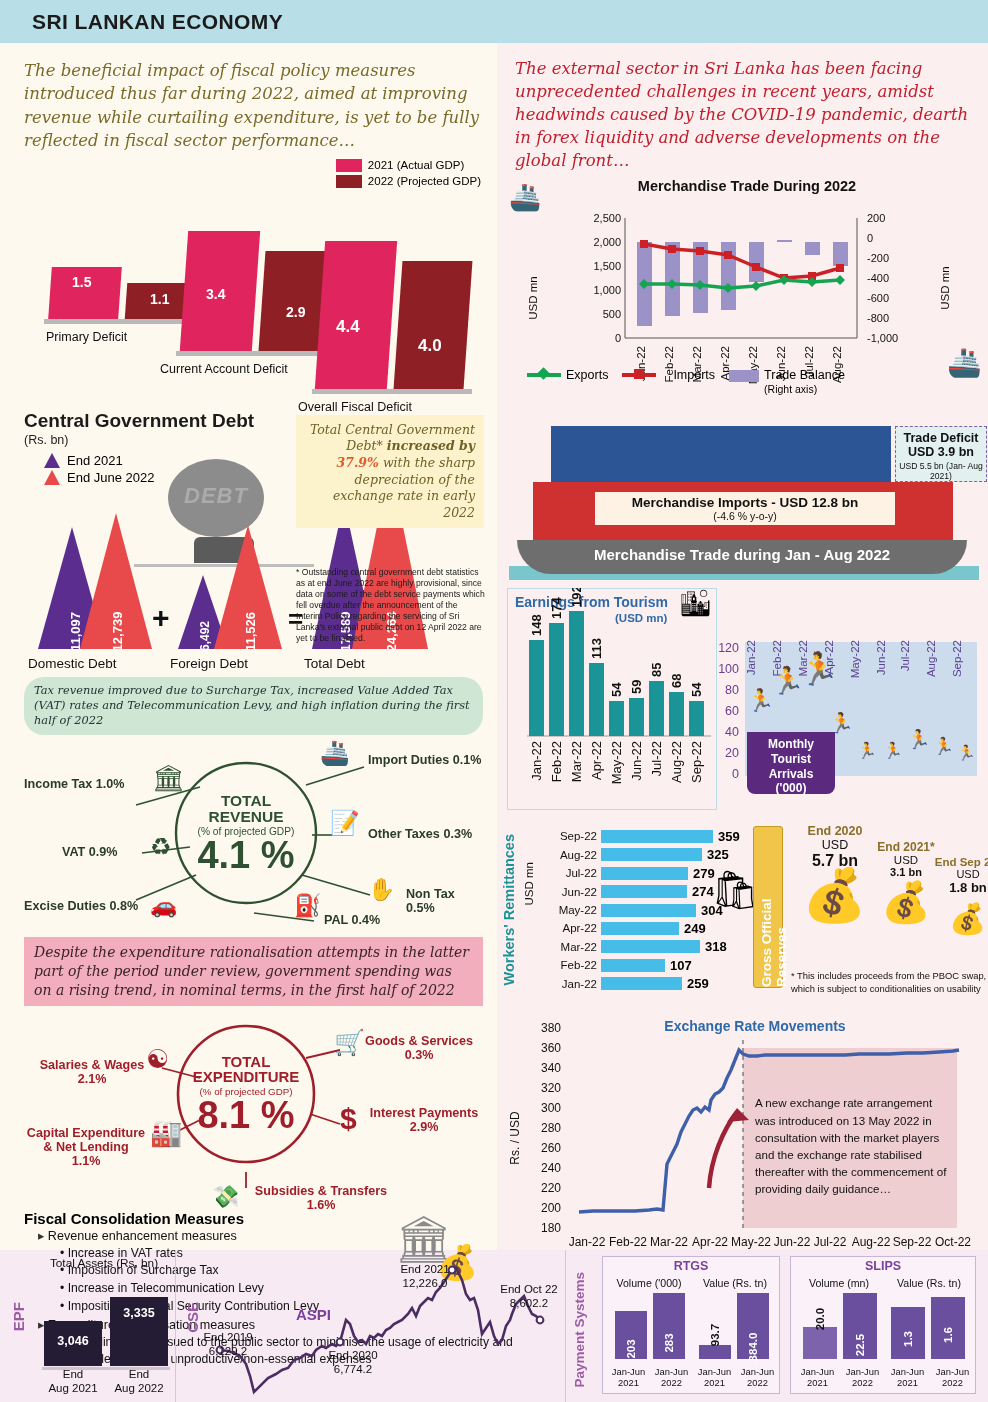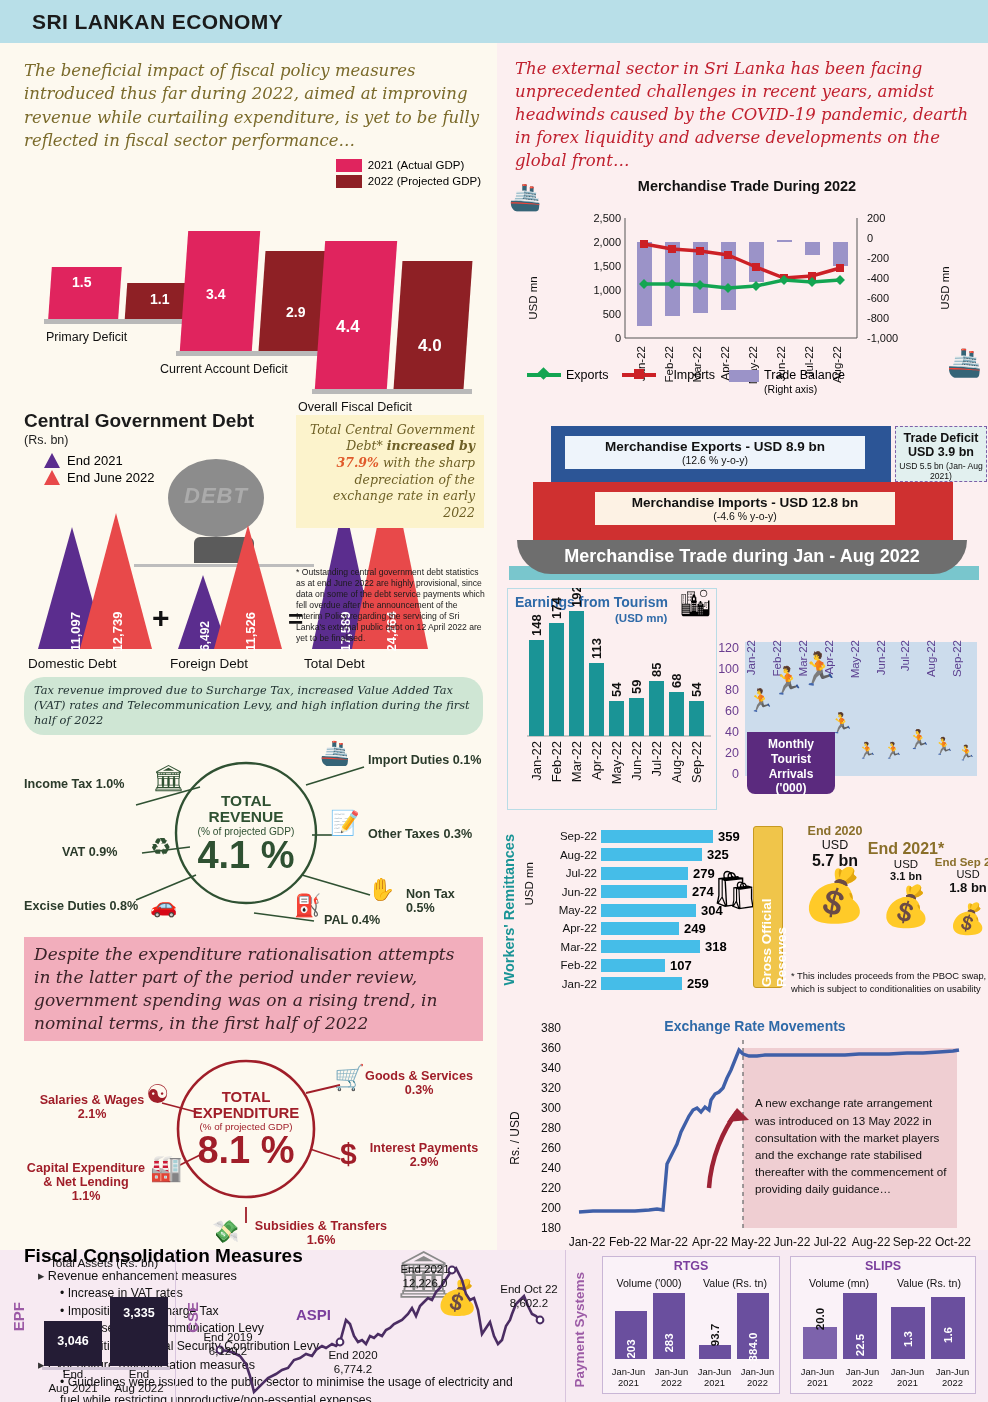--- a/index.html
+++ b/index.html
@@ -54,32 +54,32 @@
          line-height:1.33; color:#6e6026; text-align:right;}
   .boxP{ position:absolute; background:#f6ded9; padding:7px 9px;
          font-family:"DejaVu Serif",serif; font-style:italic; font-size:12.5px;
          line-height:1.33; color:#6b4a46; text-align:right;}
   .footnote{ position:absolute; font-size:8.6px; line-height:1.28; color:#1b1b1b; }
 
   
   .banner-green{ background:#cfe6d4; padding:6px 10px; font-family:"DejaVu Serif",serif;
      font-style:italic; font-size:11.4px; line-height:1.35; color:#233; }
   .banner-pink{ background:#f2aebc; padding:6px 10px; font-family:"DejaVu Serif",serif;
-     font-style:italic; font-size:17px; line-height:1.35; color:#3a2328; }
+     font-style:italic; font-size:14px; line-height:1.35; color:#3a2328; }
 
   
   .hub{ position:relative; height:196px; }
   .hub .circ{ position:absolute; border-radius:50%; display:flex; flex-direction:column;
       align-items:center; justify-content:center; }
   .hub .nodelab{ position:absolute; font-size:12.6px; font-weight:600;}
   .bigpct{ font-size:38px; font-weight:bold; line-height:.95; }
 
   
   .fcm{ margin-top:4px; position:relative;}
-  .fcm h2{ font-size:19px; font-weight:bold;}
+  .fcm h2{ font-size:15px; font-weight:bold;}
   .fcm ul{ list-style:none; margin-left:14px;}
   .fcm li{ font-size:12.6px; line-height:1.45; color:#111;}
   .fcm li.l1:before{ content:"\25B8  "; color:#333;}
   .fcm li.l2{ margin-left:22px; font-size:12.2px;}
   .fcm li.l2:before{ content:"\2022  "; }
 
   
   .intro-r{ font-family:"DejaVu Serif",serif; font-style:italic; font-size:16.5px;
      line-height:1.4; color:#c0202e; padding:14px 16px 0 18px;}
   .chart-title{ font-size:14.5px; font-weight:bold; color:#111; text-align:center;}
@@ -92,21 +92,21 @@
      background:#cf3030; }
   .lbl-exp{ position:absolute; left:56px; top:16px; width:300px; background:#eef4fb;
      text-align:center; padding:3px 0; }
   .lbl-imp{ position:absolute; left:86px; top:72px; width:300px; background:#fdf2e4;
      text-align:center; padding:3px 0;}
   .tradedef{ position:absolute; left:386px; top:6px; width:92px; height:56px;
      background:#e2f0ef; border:1.4px dashed #7e5fa8; text-align:center; padding-top:4px;}
   .hull{ position:absolute; left:8px; top:120px; width:450px; height:34px; background:#6e6e6e;
      border-radius:0 0 40px 40px; }
   .hulltxt{ position:absolute; left:8px; top:126px; width:450px; text-align:center;
-     color:#fff; font-weight:bold; font-size:18px;}
+     color:#fff; font-weight:bold; font-size:15px;}
   .water{ position:absolute; left:0; top:146px; width:470px; height:14px; background:#79c6cd; }
 
   
   .tourbox{ position:absolute; border:1.5px solid #b9dce6; background:#fceff0;}
   .vlabel{ writing-mode:vertical-rl; transform:rotate(180deg); }
 
   
   .remrow{ display:flex; align-items:center; height:16px; margin-bottom:2.4px;}
   .remlab{ width:56px; text-align:right; font-size:11.5px; color:#111; margin-right:4px;}
   .rembar{ height:13px; background:#45bde8;}
@@ -469,24 +469,20 @@
             <span style="font-size:10.5px">(Right axis)</span>
           </span>
         </div>
       </div>
       <div style="position:absolute;right:6px;top:170px;font-size:28px;color:#13a552;">🚢</div>
     </div>
 
     <div class="shipblock">
       <div class="cont-blue"></div>
       <div class="cont-red"></div>
-      <div class="lbl-exp">
-        <div style="font-size:13.5px;font-weight:bold;color:#111">Merchandise Exports - USD 8.9 bn</div>
-        <div style="font-size:10.5px;color:#111">(12.6 % y-o-y)</div>
-      </div>
       <div class="lbl-imp">
         <div style="font-size:13.5px;font-weight:bold;color:#111">Merchandise Imports  - USD 12.8 bn</div>
         <div style="font-size:10.5px;color:#111">(-4.6 % y-o-y)</div>
       </div>
       <div class="tradedef">
         <div style="font-size:12.5px;font-weight:bold;color:#111">Trade Deficit</div>
         <div style="font-size:12.5px;font-weight:bold;color:#111">USD 3.9 bn</div>
         <div style="font-size:8.6px;color:#111;margin-top:2px">USD 5.5 bn (Jan- Aug 2021)</div>
       </div>
       <div class="water"></div>
@@ -636,21 +632,21 @@
         <div class="scroll">
           <span class="vlabel" style="position:absolute;left:5px;top:8px;font-weight:bold;font-size:13.5px;color:#fff;">Gross Official Reserves</span>
         </div>
         <div style="position:absolute;left:36px;top:2px;text-align:center;width:92px;">
           <div style="font-size:12.5px;color:#8a6f2a;font-weight:600">End 2020</div>
           <div style="font-size:12.5px;color:#111">USD</div>
           <div style="font-size:16px;font-weight:bold;color:#111">5.7 bn</div>
           <div style="font-size:52px;color:#4e6b2d;line-height:.9;margin-top:2px">💰</div>
         </div>
         <div style="position:absolute;left:110px;top:18px;text-align:center;width:86px;">
-          <div style="font-size:16px;color:#8a6f2a;font-weight:600">End 2021*</div>
+          <div style="font-size:12px;color:#8a6f2a;font-weight:600">End 2021*</div>
           <div style="font-size:11.5px;color:#111">USD</div>
           <div style="font-size:11px;font-weight:bold;color:#111">3.1 bn</div>
           <div style="font-size:40px;color:#4e6b2d;line-height:.9;margin-top:6px">💰</div>
         </div>
         <div style="position:absolute;left:172px;top:34px;text-align:center;width:86px;">
           <div style="font-size:11.5px;color:#8a6f2a;font-weight:600">End Sep 22*</div>
           <div style="font-size:11px;color:#111">USD</div>
           <div style="font-size:13px;font-weight:bold;color:#111">1.8 bn</div>
           <div style="font-size:30px;color:#4e6b2d;line-height:.9;margin-top:10px">💰</div>
         </div>

